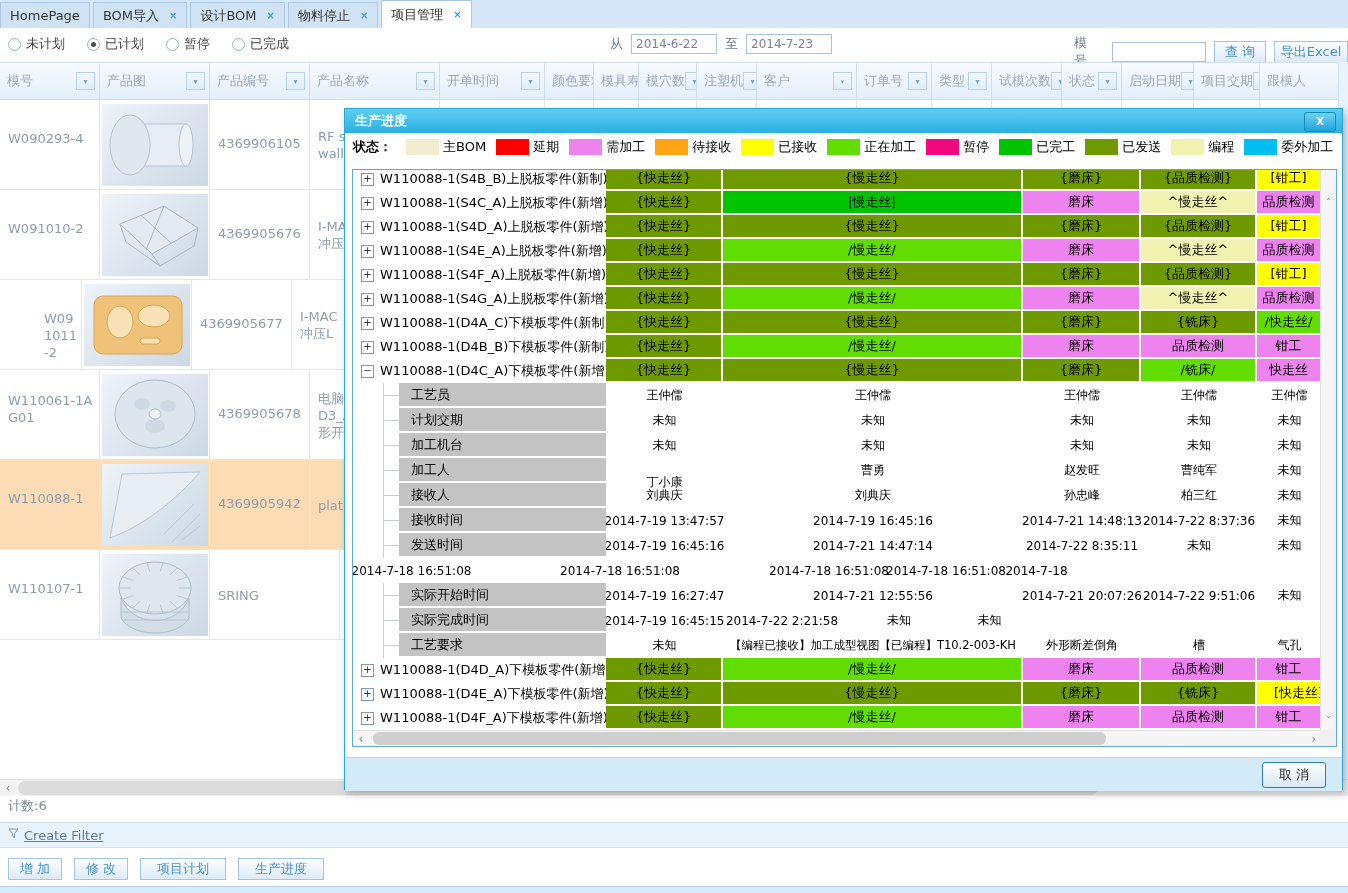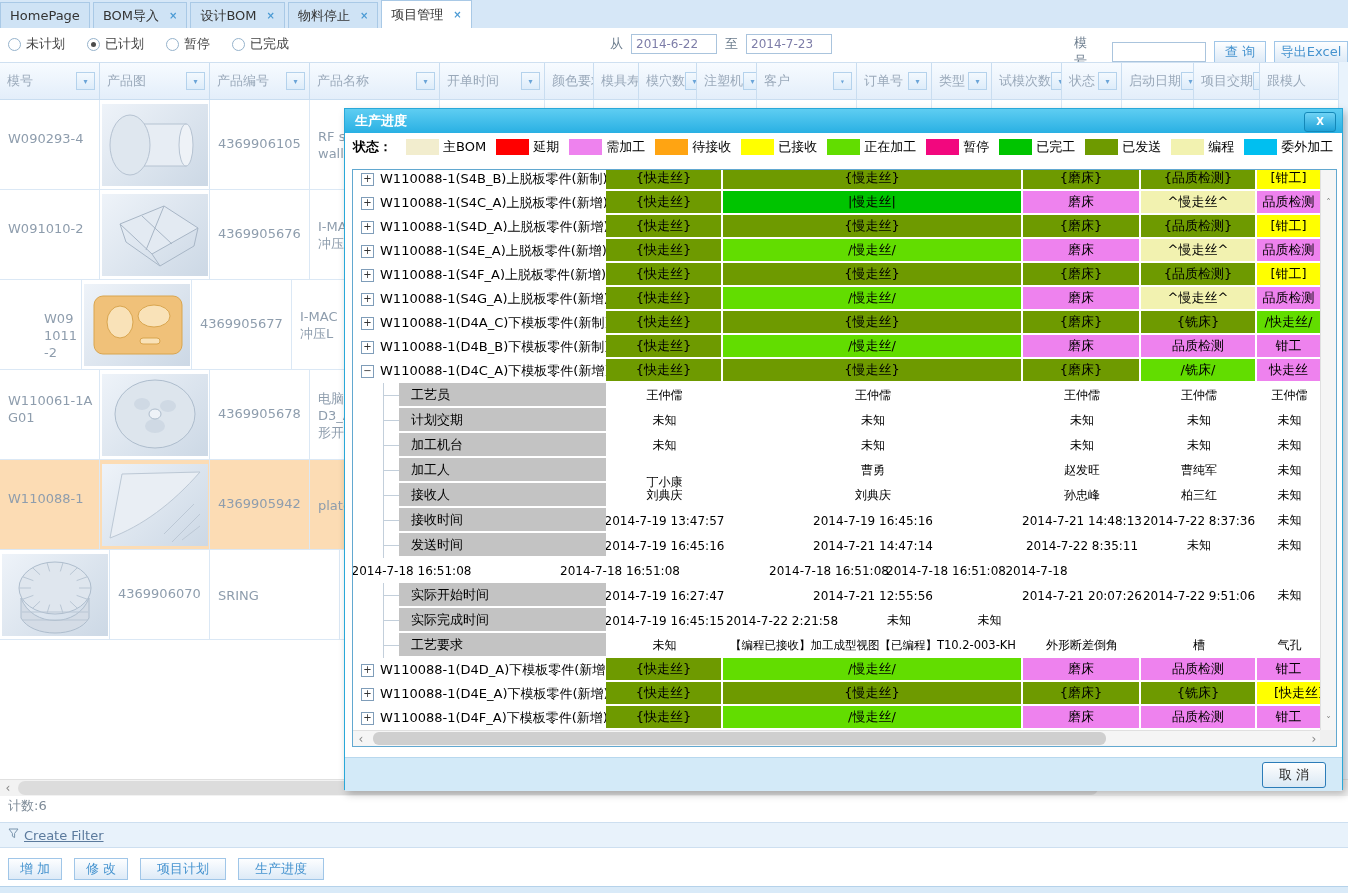--- a/index.html
+++ b/index.html
@@ -376,20 +376,21 @@
       <div class="gcell" style="width: 100px;"></div>
       <div class="gcell" style="width: 75px;"></div>
       <div class="gcell" style="width: 60px;"></div>
       <div class="gcell" style="width: 70px;"></div>
       <div class="gcell" style="width: 60px;"></div>
       <div class="gcell" style="width: 72px;"></div>
       <div class="gcell" style="width: 66px;"></div>
       <div class="gcell" style="width: 88px;"></div>
     </div>
     <div class="grow">
+      <div class="gcell cell-pad" style="width: 100px; word-break: break-all; line-height: 17px; padding-top: 30px;">W110107-1</div>
       <div class="gcell" style="width: 110px;">
         <div class="pimg"><svg width="106" height="82">
             <ellipse cx="53" cy="34" rx="36" ry="26" fill="#dfe6ee" stroke="#aebdcd"></ellipse>
             <g stroke="#b9c6d4">
               <line x1="77" y1="34" x2="89" y2="34"></line>
               <line x1="74.62339065937297" y1="41.375820832066886" x2="85.43508598905944" y2="45.28066715492582"></line>
               <line x1="67.9642519673215" y1="47.2908546071103" x2="75.44637795098225" y2="54.32718939910987"></line>
               <line x1="58.341431525183964" y1="50.57362428180586" x2="61.01214728777595" y2="59.34789596040896"></line>
               <line x1="47.66073641179044" y1="50.57397476681952" x2="44.991104617685664" y2="59.348431996312215"></line>
               <line x1="38.03748660804764" y1="47.29183664832151" x2="30.556229912071455" y2="54.328691344491716"></line>
@@ -399,21 +400,20 @@
               <line x1="38.0340095857728" y1="20.71012754819875" x2="30.5510143786592" y2="13.674312720774552"></line>
               <line x1="47.65640058369615" y1="17.426726345487186" x2="44.984600875544224" y2="8.652640293098045"></line>
               <line x1="58.33709560539924" y1="17.425674890449216" x2="61.005643408098855" y2="8.651032185392914"></line>
               <line x1="67.96077468813472" y1="20.70718142457354" x2="75.44116203220207" y2="13.66980688464189"></line>
               <line x1="74.62146069863374" y1="26.621341024499472" x2="85.43219104795062" y2="22.714992155116843"></line>
             </g>
             <path d="M19 44 C30 74 76 74 87 44 L87 64 C76 84 30 84 19 64 Z" fill="#d4dce6" stroke="#aebdcd"></path>
             <path d="M20 58 h66 M20 66 h66" stroke="#b9c6d4"></path>
           </svg></div>
       </div>
-      <div class="gcell cell-pad" style="width: 100px; padding-top: 36px;">4369906070</div>
       <div class="gcell cell-pad" style="width: 130px; line-height: 17px; padding-top: 36.5px;">
         <div class="nline">SRING</div>
       </div>
       <div class="gcell" style="width: 105px;"></div>
       <div class="gcell" style="width: 49px;"></div>
       <div class="gcell" style="width: 45px;"></div>
       <div class="gcell" style="width: 58px;"></div>
       <div class="gcell" style="width: 60px;"></div>
       <div class="gcell" style="width: 100px;"></div>
       <div class="gcell" style="width: 75px;"></div>

